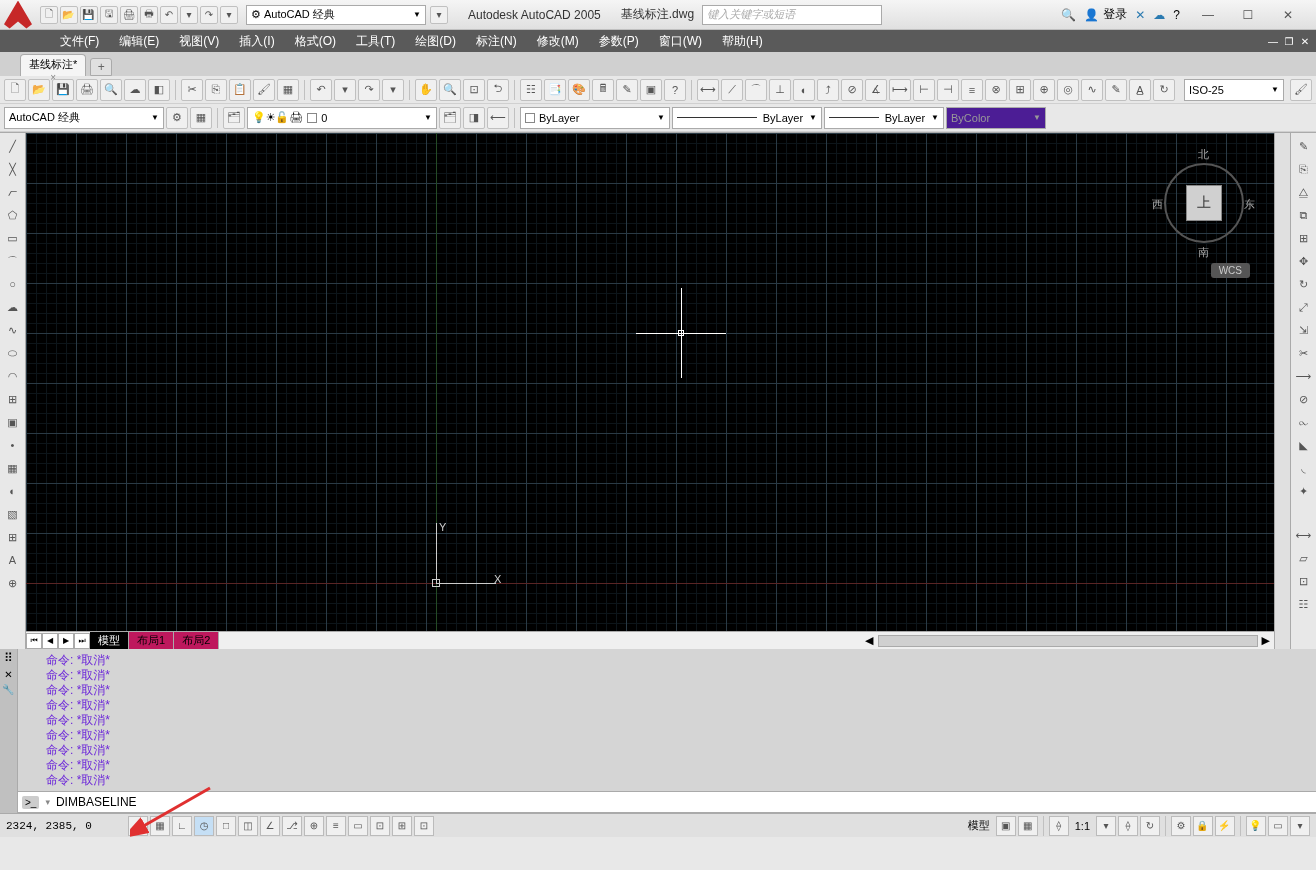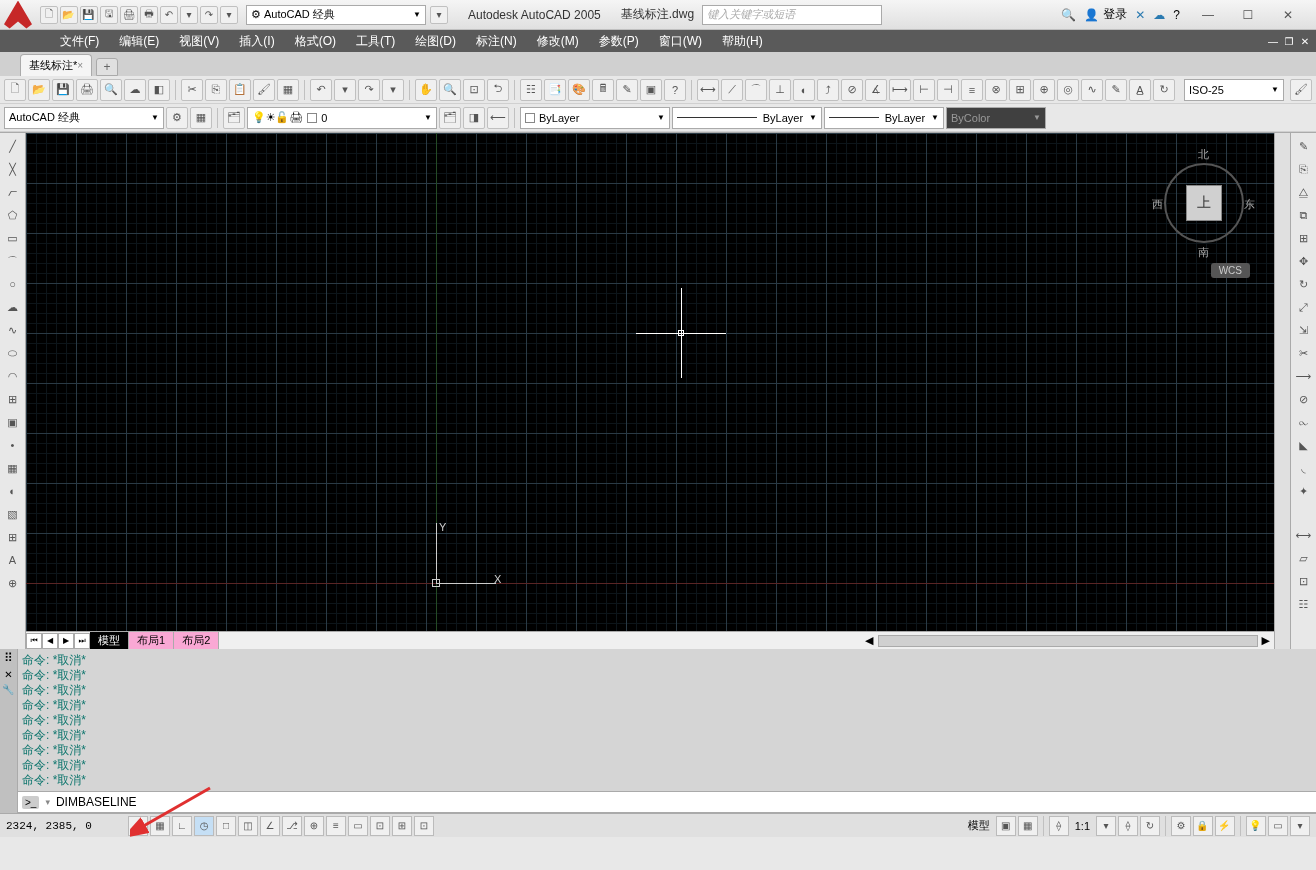--- a/index.html
+++ b/index.html
@@ -20,33 +20,33 @@
 .win-btn { width: 40px; height: 24px; display: flex; align-items: center; justify-content: center; font-size: 12px; color: #555; }
 
 
 .menubar { height: 22px; background: #5a5a5a; display: flex; align-items: center; padding-left: 50px; }
 .menu-item { padding: 2px 10px; color: #fff; font-size: 12px; }
 .menubar-right { margin-left: auto; display: flex; gap: 2px; padding-right: 4px; }
 .mdi-btn { width: 14px; height: 14px; color: #fff; font-size: 10px; display: flex; align-items: center; justify-content: center; }
 
 
 .doc-tabs { height: 24px; background: #d0d0d0; display: flex; align-items: flex-end; padding-left: 20px; }
-.doc-tab { height: 22px; background: #f5f5f5; border: 1px solid #aaa; border-bottom: none; padding: 2px 8px; display: flex; align-items: center; gap: 0; border-radius: 4px 4px 0 0; font-size: 11px; }
+.doc-tab { height: 22px; background: #f5f5f5; border: 1px solid #aaa; border-bottom: none; padding: 2px 8px; display: flex; align-items: center; gap: 0; border-radius: 4px 4px 0 0; font-size: 11px; flex-direction: column; }
 .doc-tab .close { font-size: 10px; color: #888; }
 .new-tab { width: 22px; height: 18px; background: #e0e0e0; border: 1px solid #aaa; border-radius: 3px 3px 0 0; margin-left: 4px; display: flex; align-items: center; justify-content: center; font-size: 12px; color: #666; }
 
 
 .toolbar-area { background: #e8e8e8; border-bottom: 1px solid #aaa; }
 .toolbar-row { height: 28px; display: flex; align-items: center; padding: 2px 4px; gap: 2px; border-bottom: 1px solid #d0d0d0; }
 .tb-btn { width: 22px; height: 22px; background: #f0f0f0; border: 1px solid #c0c0c0; border-radius: 2px; display: flex; align-items: center; justify-content: center; font-size: 11px; color: #555; }
 .tb-sep { width: 1px; height: 20px; background: #c0c0c0; margin: 0 3px; }
 .tb-dropdown { height: 22px; background: #fff; border: 1px solid #aaa; display: flex; align-items: center; padding: 0 4px; font-size: 11px; }
 .tb-dropdown .arrow { margin-left: auto; font-size: 8px; padding-left: 6px; }
 .dim-style { width: 100px; margin-left: auto; margin-right: 4px; }
-.bycolor { width: 100px; color: #999; background: #404040; }
+.bycolor { width: 100px; color: #999; background: #4c1d95; }
 .workspace2 { width: 160px; }
 .layer { width: 190px; }
 .linetype { width: 150px; }
 .lineweight { width: 120px; }
 .plotstyle { width: 150px; }
 
 
 .main-area { display: flex; height: 516px; position: relative; }
 .left-toolbar { width: 26px; background: #e8e8e8; border-right: 1px solid #aaa; display: flex; flex-direction: column; gap: 1px; padding-top: 2px; }
 .ltb-btn { width: 22px; height: 22px; margin: 0 auto; display: flex; align-items: center; justify-content: center; font-size: 11px; color: #555; }
@@ -78,30 +78,30 @@
 .vc-ring { position: absolute; left: 10px; top: 20px; width: 80px; height: 80px; border: 2px solid #555; border-radius: 50%; }
 .vc-face { position: absolute; left: 32px; top: 42px; width: 36px; height: 36px; background: #d0d0d0; border: 1px solid #888; display: flex; align-items: center; justify-content: center; font-size: 14px; color: #333; }
 .vc-n { position: absolute; left: 44px; top: 4px; color: #aaa; font-size: 11px; }
 .vc-s { position: absolute; left: 44px; top: 102px; color: #aaa; font-size: 11px; }
 .vc-e { position: absolute; left: 90px; top: 54px; color: #aaa; font-size: 11px; }
 .vc-w { position: absolute; left: -2px; top: 54px; color: #aaa; font-size: 11px; }
 .wcs-badge { position: absolute; right: 24px; top: 130px; background: #555; color: #ccc; padding: 2px 8px; border-radius: 3px; font-size: 10px; }
 
 .layout-tabs { height: 18px; background: #f0f0f0; border-top: 1px solid #aaa; display: flex; align-items: center; font-size: 11px; }
 .lt-btn { width: 16px; height: 16px; border: 1px solid #aaa; display: flex; align-items: center; justify-content: center; font-size: 8px; background: #fff; }
-.lt-tab { padding: 1px 8px; border-right: 1px solid #aaa; background: #f9a8d4; }
+.lt-tab { padding: 1px 8px; border-right: 1px solid #aaa; background: #be185d; }
 .lt-tab.active { background: #000; color: #fff; }
 .lt-scroll { margin-left: auto; display: flex; align-items: center; gap: 4px; padding-right: 4px; }
 .lt-scroll-track { width: 380px; height: 12px; background: #d0d0d0; border: 1px solid #aaa; }
 
 
 .cmd-area { height: 164px; background: #d5d5d5; display: flex; }
 .cmd-left-bar { width: 18px; background: #c0c0c0; border-right: 1px solid #aaa; display: flex; flex-direction: column; align-items: center; padding-top: 2px; gap: 4px; }
 .cmd-body { flex: 1; display: flex; flex-direction: column; }
-.cmd-history { flex: 1; padding: 4px 4px; font-family: monospace; font-size: 12px; color: #0f766e; line-height: 15px; overflow: hidden; }
+.cmd-history { flex: 1; padding: 4px 11px; font-family: monospace; font-size: 12px; color: #6d28d9; line-height: 15px; overflow: hidden; margin-left: 17px; }
 .cmd-input-row { height: 22px; background: #fff; border-top: 1px solid #aaa; border-bottom: 1px solid #aaa; display: flex; align-items: center; padding: 0 4px; font-family: monospace; font-size: 12px; gap: 6px; }
 
 
 .statusbar { height: 24px; background: #e0e0e0; border-top: 1px solid #aaa; display: flex; align-items: center; padding: 0 6px; font-size: 11px; gap: 2px; }
 .sb-coords { width: 120px; font-family: Liberation Mono, monospace; }
 .sb-btn { width: 20px; height: 20px; border: 1px solid #bbb; background: #f0f0f0; display: flex; align-items: center; justify-content: center; font-size: 10px; color: #555; }
 .sb-right { margin-left: auto; display: flex; align-items: center; gap: 2px; }
 .sb-text { padding: 0 4px; }
 </style>
 </head>

